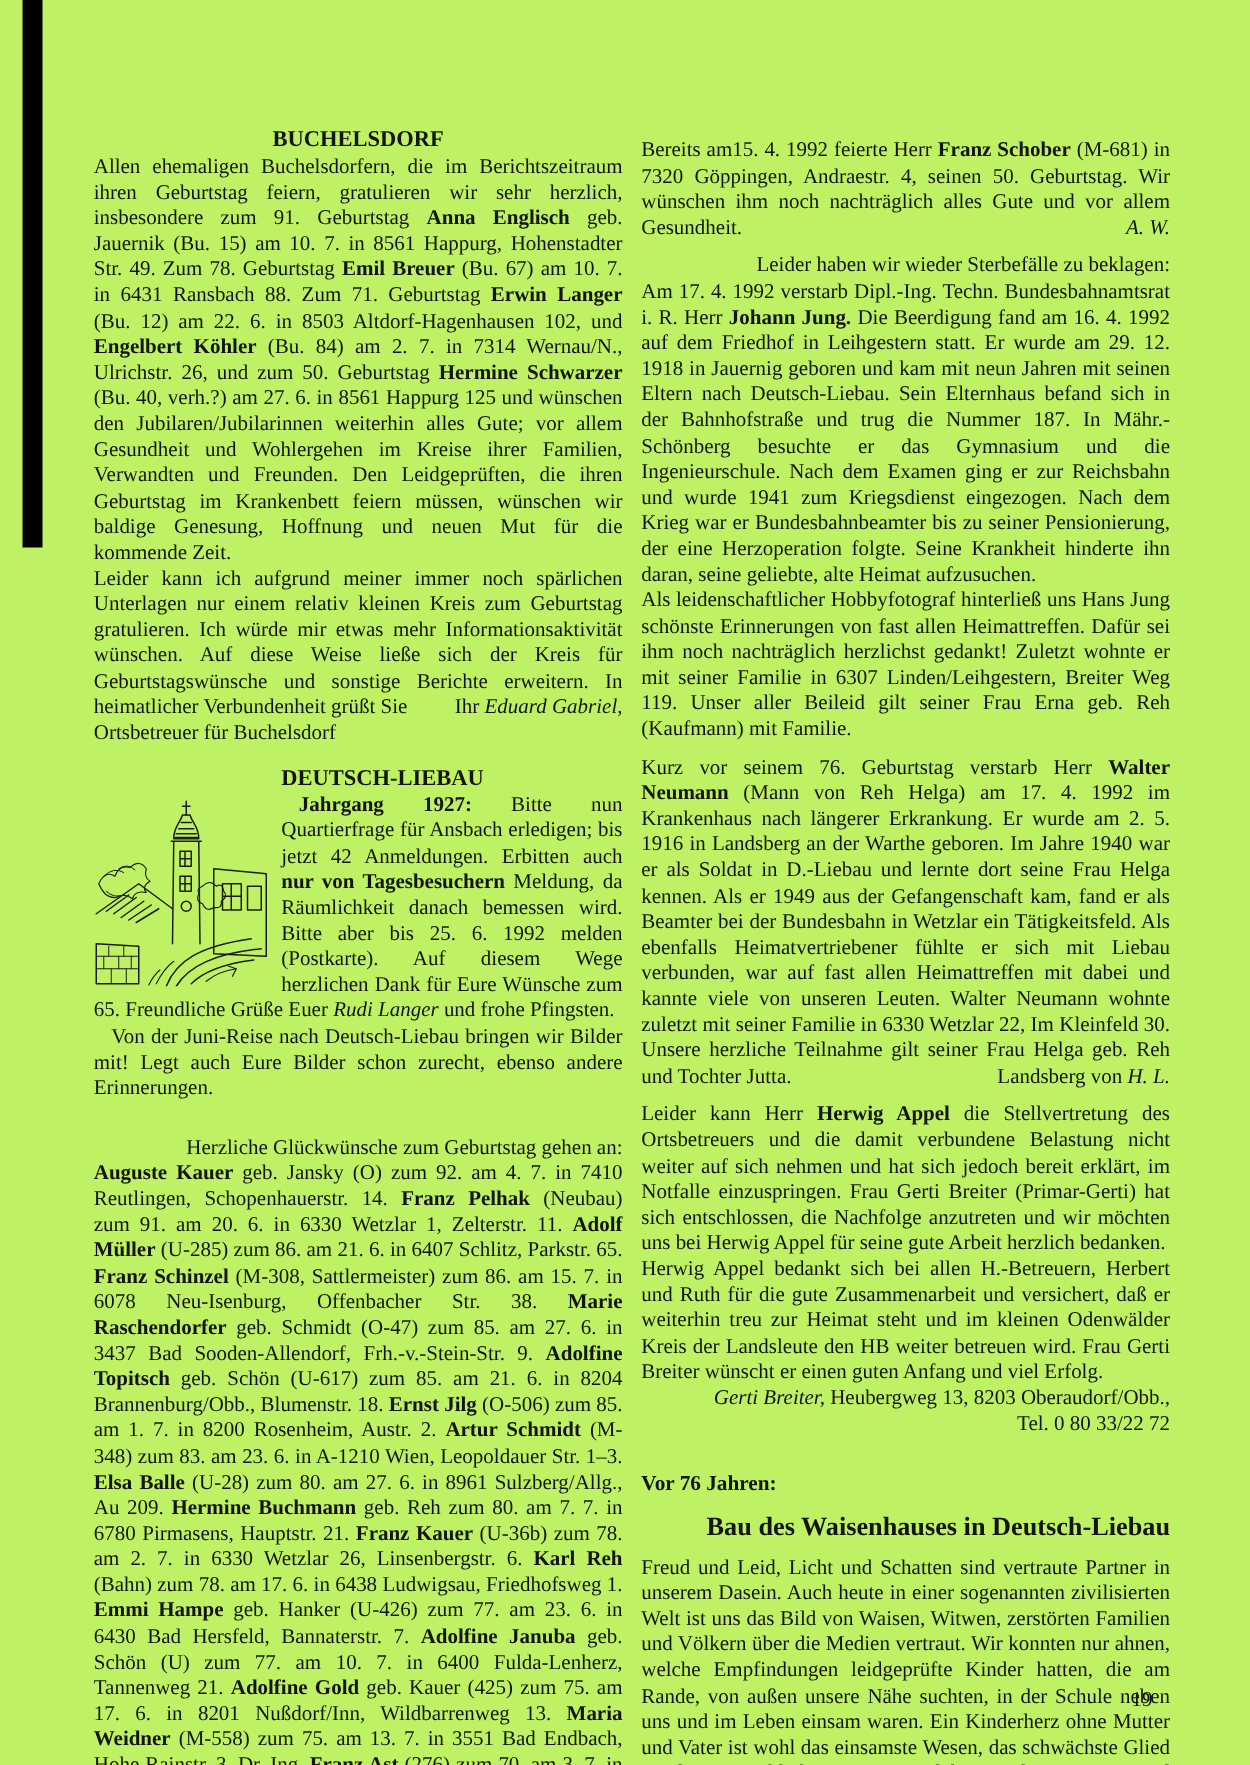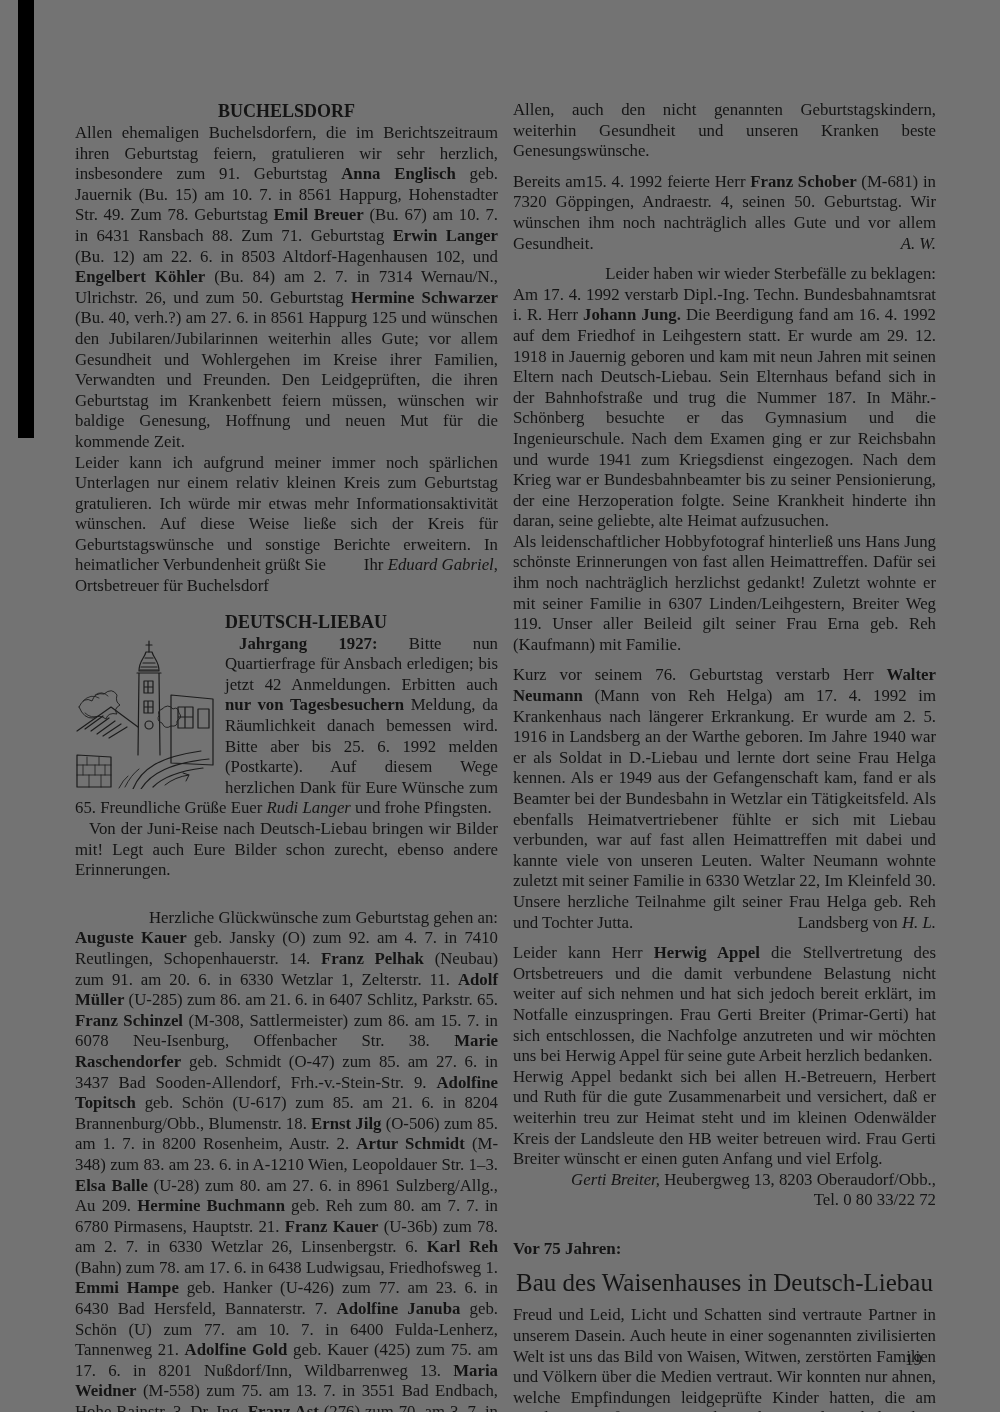--- a/index.html
+++ b/index.html
@@ -1,36 +1,36 @@
 <!DOCTYPE html>
 <html lang="de"><head>
 <meta charset="utf-8">
 <style>
   html,body{margin:0;padding:0;background:#e9e9e7;}
-  .page{position:relative;width:1000px;height:1412px;background:#737373;color:#141414;
+  .page{position:relative;width:1000px;height:1412px;background:#bef264;color:#141414;
         font-family:"Liberation Serif","DejaVu Serif",serif;overflow:hidden;margin:0 auto;}
   .binding-bar{position:absolute;left:18px;top:0;width:16px;height:438px;background:#000;}
   .columns{position:absolute;left:75px;top:100px;width:861px;display:flex;gap:15px;}
   .col{width:423px;font-size:16.8px;line-height:20.6px;}
   p{margin:0;}
   .just{text-align:justify;}
   .noj{text-align:right;}
   .indent{text-indent:14px;}
   .b{font-weight:700;}
   .i{font-style:italic;}
   .attr{float:right;}
   h2{font-size:18px;line-height:22px;margin:0 0 1px 0;font-weight:700;}
   .center{text-align:center;}
   .sec-dl{margin-top:14px;font-family:Liberation Serif, serif;}
   .church{float:left;width:142px;height:152px;margin:26px 8px 2px 0;}
   .church svg{display:block;}
   .sec-birthdays{margin-top:27px;}
   .gap{margin-top:10px;}
   .kicker{font-weight:700;margin-top:28px;font-size:17px;}
-  .article-title{font-size:25px;line-height:25px;text-align:center;font-weight:400;margin:11px 0 10px 0;}
+  .article-title{font-size:21px;line-height:25px;text-align:right;font-weight:700;margin:11px 0 10px 0;}
   .pagenum{position:absolute;right:78px;bottom:42px;font-size:17px;}
   .clearfix::after{content:"";display:block;clear:both;}
 </style>
 </head>
 <body>
 
 <div class="page">
   <div class="binding-bar"></div>
 
   <div class="columns">
@@ -76,21 +76,20 @@
         <p class="just indent"><span>Von der Juni-Reise nach Deutsch-Liebau bringen wir Bilder mit! Legt auch Eure Bilder schon zurecht, ebenso andere Erinnerungen.</span></p>
       </section>
 
       <section class="sec-birthdays">
         <p class="noj">Herzliche Glückwünsche zum Geburtstag gehen an:</p>
         <p class="just"><span class="b">Auguste Kauer</span><span> geb. Jansky (O) zum 92. am 4. 7. in 7410 Reutlingen, Schopenhauerstr. 14. </span><span class="b">Franz Pelhak</span><span> (Neubau) zum 91. am 20. 6. in 6330 Wetzlar 1, Zelterstr. 11. </span><span class="b">Adolf Müller</span><span> (U-285) zum 86. am 21. 6. in 6407 Schlitz, Parkstr. 65. </span><span class="b">Franz Schinzel</span><span> (M-308, Sattlermeister) zum 86. am 15. 7. in 6078 Neu-Isenburg, Offenbacher Str. 38. </span><span class="b">Marie Raschendorfer</span><span> geb. Schmidt (O-47) zum 85. am 27. 6. in 3437 Bad Sooden-Allendorf, Frh.-v.-Stein-Str. 9. </span><span class="b">Adolfine Topitsch</span><span> geb. Schön (U-617) zum 85. am 21. 6. in 8204 Brannenburg/Obb., Blumenstr. 18. </span><span class="b">Ernst Jilg</span><span> (O-506) zum 85. am 1. 7. in 8200 Rosenheim, Austr. 2. </span><span class="b">Artur Schmidt</span><span> (M-348) zum 83. am 23. 6. in A-1210 Wien, Leopoldauer Str. 1–3. </span><span class="b">Elsa Balle</span><span> (U-28) zum 80. am 27. 6. in 8961 Sulzberg/Allg., Au 209. </span><span class="b">Hermine Buchmann</span><span> geb. Reh zum 80. am 7. 7. in 6780 Pirmasens, Hauptstr. 21. </span><span class="b">Franz Kauer</span><span> (U-36b) zum 78. am 2. 7. in 6330 Wetzlar 26, Linsenbergstr. 6. </span><span class="b">Karl Reh</span><span> (Bahn) zum 78. am 17. 6. in 6438 Ludwigsau, Friedhofsweg 1. </span><span class="b">Emmi Hampe</span><span> geb. Hanker (U-426) zum 77. am 23. 6. in 6430 Bad Hersfeld, Bannaterstr. 7. </span><span class="b">Adolfine Januba</span><span> geb. Schön (U) zum 77. am 10. 7. in 6400 Fulda-Lenherz, Tannenweg 21. </span><span class="b">Adolfine Gold</span><span> geb. Kauer (425) zum 75. am 17. 6. in 8201 Nußdorf/Inn, Wildbarrenweg 13. </span><span class="b">Maria Weidner</span><span> (M-558) zum 75. am 13. 7. in 3551 Bad Endbach, Hohe Rainstr. 3. Dr. Ing. </span><span class="b">Franz Ast</span><span> (276) zum 70. am 3. 7. in 8032 Graefelfing, Scharnitzer Str. 11. </span></p>
       </section>
     </div>
 
     <div class="col">
-      <p class="just">Allen, auch den nicht genannten Geburtstagskindern, weiterhin Gesundheit und unseren Kranken beste Genesungswünsche.</p>
 
       <p class="just gap clearfix">
         <span><span>Bereits am15. 4. 1992 feierte Herr </span><span class="b">Franz Schober</span><span> (M-681) in 7320 Göppingen, Andraestr. 4, seinen 50. Geburtstag. Wir wünschen ihm noch nachträglich alles Gute und vor allem Gesundheit.</span></span>
         <span class="attr"><span class="i">A. W.</span></span>
       </p>
 
       <p class="noj gap">Leider haben wir wieder Sterbefälle zu beklagen:</p>
 
       <p class="just"><span>Am 17. 4. 1992 verstarb Dipl.-Ing. Techn. Bundesbahnamtsrat i. R. Herr </span><span class="b">Johann Jung.</span><span> Die Beerdigung fand am 16. 4. 1992 auf dem Friedhof in Leihgestern statt. Er wurde am 29. 12. 1918 in Jauernig geboren und kam mit neun Jahren mit seinen Eltern nach Deutsch-Liebau. Sein Elternhaus befand sich in der Bahnhofstraße und trug die Nummer 187. In Mähr.-Schönberg besuchte er das Gymnasium und die Ingenieurschule. Nach dem Examen ging er zur Reichsbahn und wurde 1941 zum Kriegsdienst eingezogen. Nach dem Krieg war er Bundesbahnbeamter bis zu seiner Pensionierung, der eine Herzoperation folgte. Seine Krankheit hinderte ihn daran, seine geliebte, alte Heimat aufzusuchen.</span></p>
       <p class="just">Als leidenschaftlicher Hobbyfotograf hinterließ uns Hans Jung schönste Erinnerungen von fast allen Heimattreffen. Dafür sei ihm noch nachträglich herzlichst gedankt! Zuletzt wohnte er mit seiner Familie in 6307 Linden/Leihgestern, Breiter Weg 119. Unser aller Beileid gilt seiner Frau Erna geb. Reh (Kaufmann) mit Familie.</p>
@@ -98,20 +97,20 @@
       <p class="just gap clearfix">
         <span><span>Kurz vor seinem 76. Geburtstag verstarb Herr </span><span class="b">Walter Neumann</span><span> (Mann von Reh Helga) am 17. 4. 1992 im Krankenhaus nach längerer Erkrankung. Er wurde am 2. 5. 1916 in Landsberg an der Warthe geboren. Im Jahre 1940 war er als Soldat in D.-Liebau und lernte dort seine Frau Helga kennen. Als er 1949 aus der Gefangenschaft kam, fand er als Beamter bei der Bundesbahn in Wetzlar ein Tätigkeitsfeld. Als ebenfalls Heimatvertriebener fühlte er sich mit Liebau verbunden, war auf fast allen Heimattreffen mit dabei und kannte viele von unseren Leuten. Walter Neumann wohnte zuletzt mit seiner Familie in 6330 Wetzlar 22, Im Kleinfeld 30. Unsere herzliche Teilnahme gilt seiner Frau Helga geb. Reh und Tochter Jutta.</span></span>
         <span class="attr"><span>Landsberg von </span><span class="i">H. L.</span></span>
       </p>
 
       <p class="just gap"><span>Leider kann Herr </span><span class="b">Herwig Appel</span><span> die Stellvertretung des Ortsbetreuers und die damit verbundene Belastung nicht weiter auf sich nehmen und hat sich jedoch bereit erklärt, im Notfalle einzuspringen. Frau Gerti Breiter (Primar-Gerti) hat sich entschlossen, die Nachfolge anzutreten und wir möchten uns bei Herwig Appel für seine gute Arbeit herzlich bedanken.</span></p>
       <p class="just">Herwig Appel bedankt sich bei allen H.-Betreuern, Herbert und Ruth für die gute Zusammenarbeit und versichert, daß er weiterhin treu zur Heimat steht und im kleinen Odenwälder Kreis der Landsleute den HB weiter betreuen wird. Frau Gerti Breiter wünscht er einen guten Anfang und viel Erfolg.</p>
       <p class="noj"><span class="i">Gerti Breiter,</span><span> Heubergweg 13, 8203 Oberaudorf/Obb.,</span></p>
       <p class="noj">Tel. 0 80 33/22 72</p>
 
-      <p class="kicker">Vor 75 Jahren:</p>
+      <p class="kicker">Vor 76 Jahren:</p>
       <h1 class="article-title">Bau des Waisenhauses in Deutsch-Liebau</h1>
       <p class="just">Freud und Leid, Licht und Schatten sind vertraute Partner in unserem Dasein. Auch heute in einer sogenannten zivilisierten Welt ist uns das Bild von Waisen, Witwen, zerstörten Familien und Völkern über die Medien vertraut. Wir konnten nur ahnen, welche Empfindungen leidgeprüfte Kinder hatten, die am Rande, von außen unsere Nähe suchten, in der Schule neben uns und im Leben einsam waren. Ein Kinderherz ohne Mutter und Vater ist wohl das einsamste Wesen, das schwächste Glied in der menschlichen Kette, welches Liebe, Wärme und Geborgenheit</p>
     </div>
   </div>
 
   <div class="pagenum">19</div>
 </div>
 
 </body></html>

